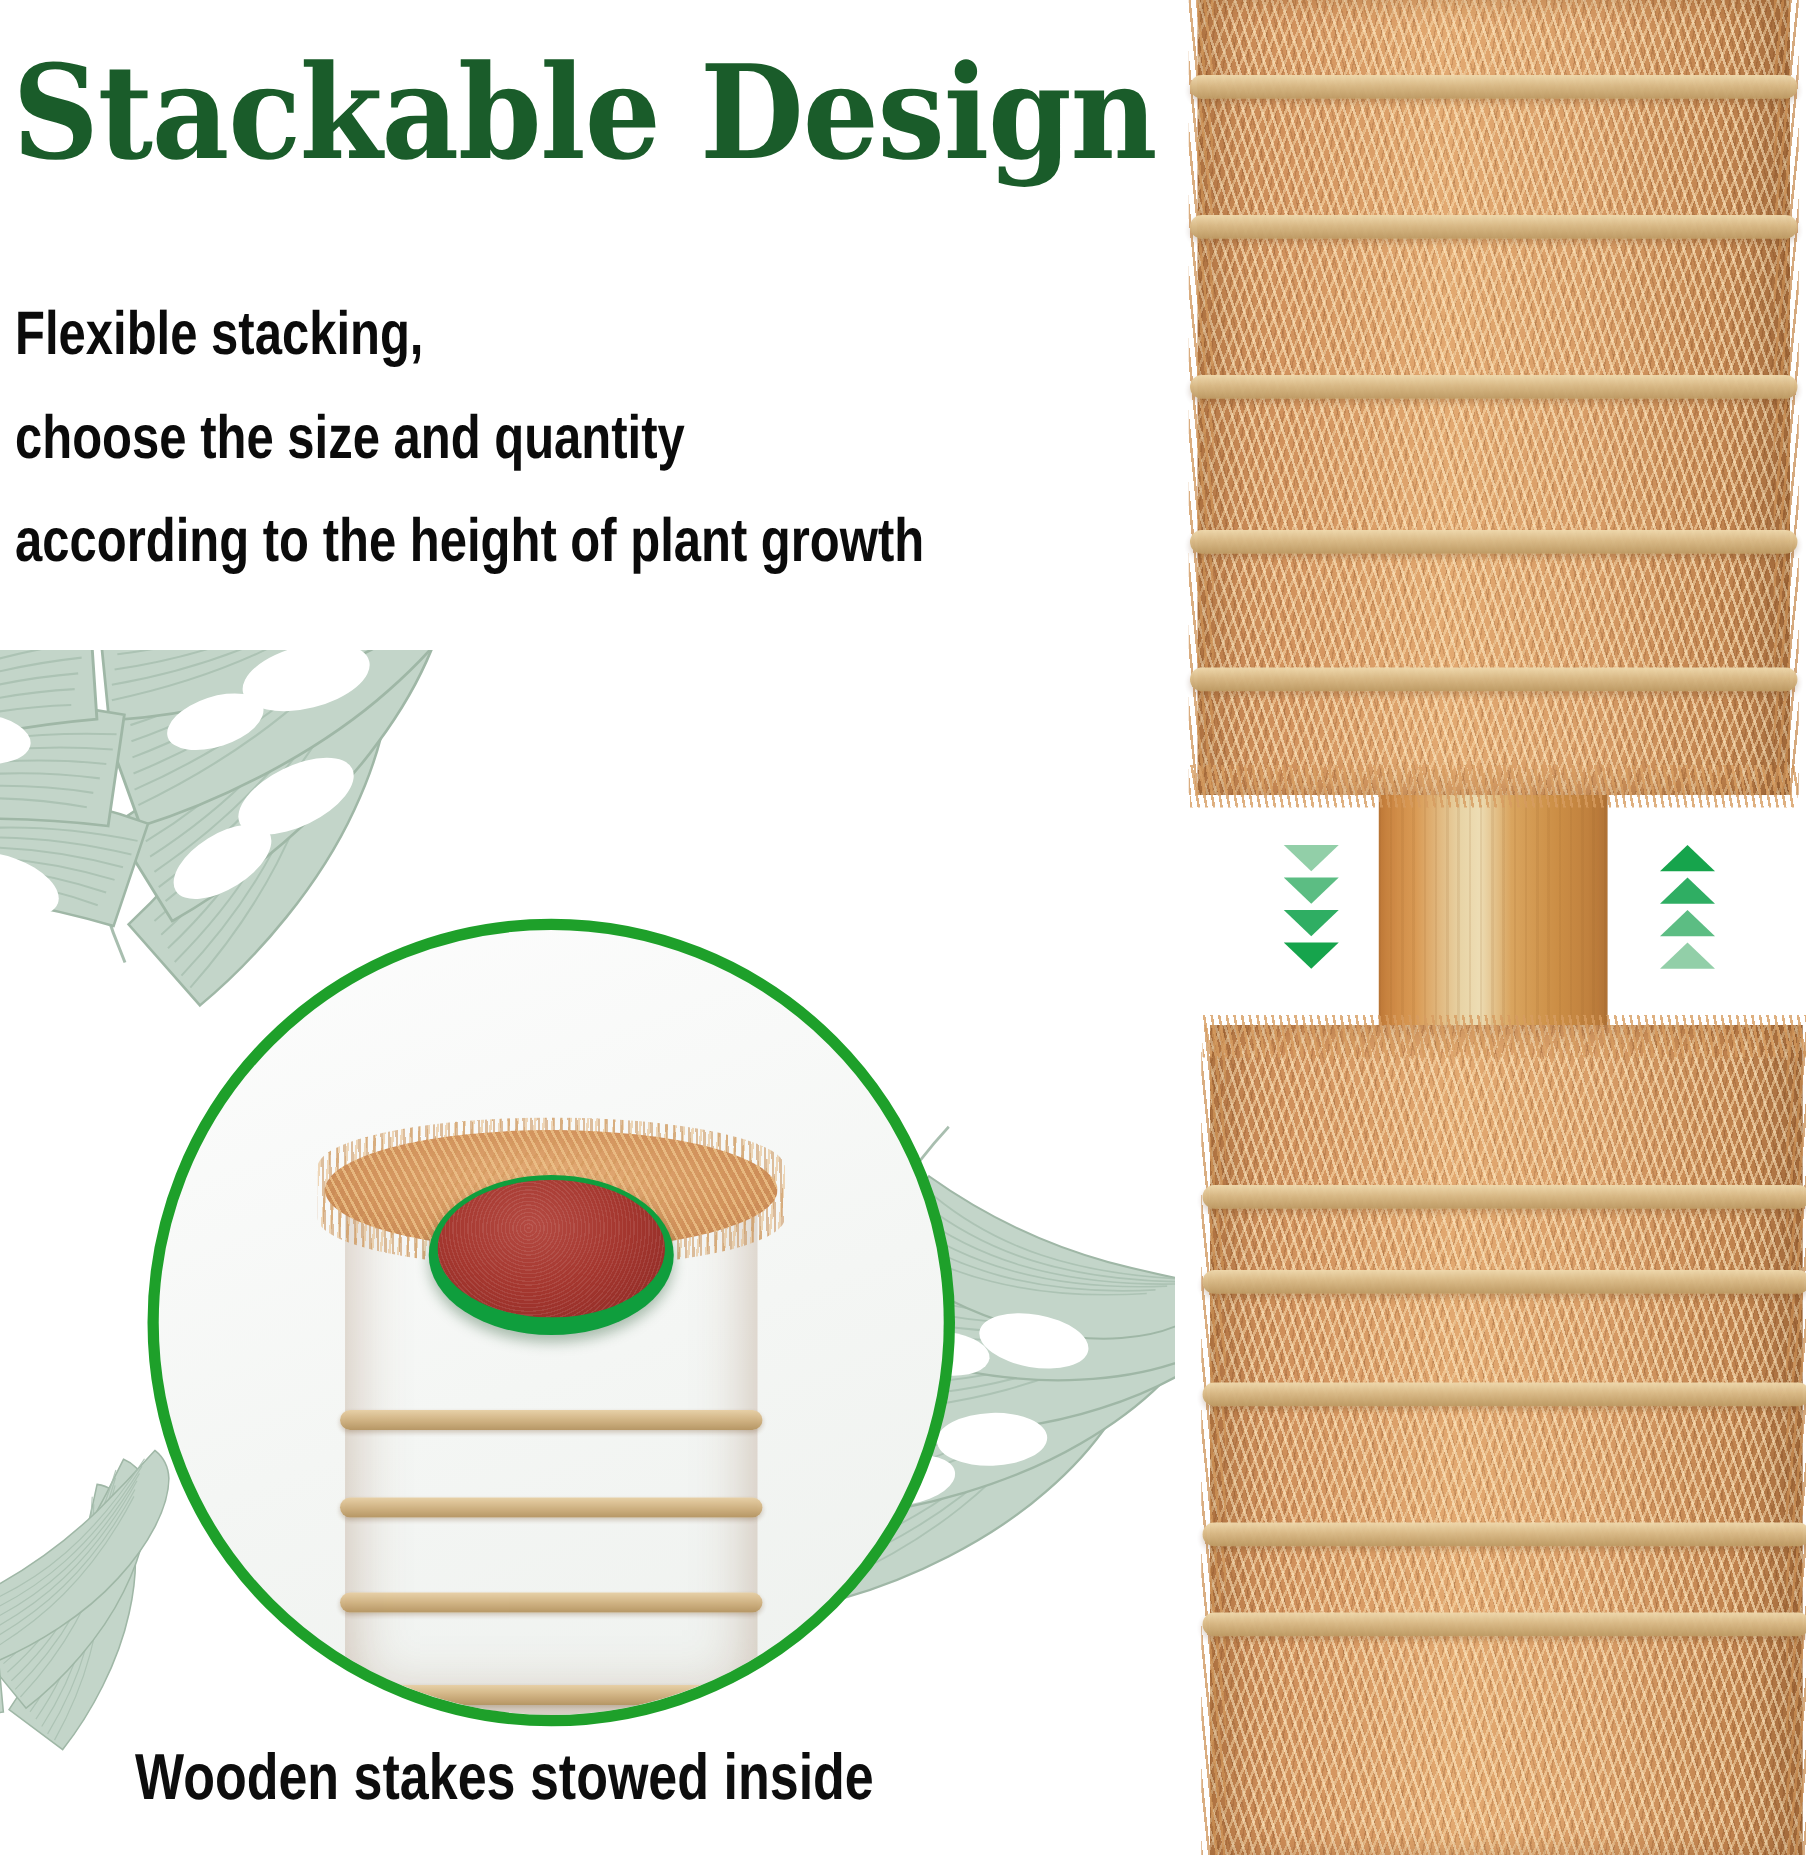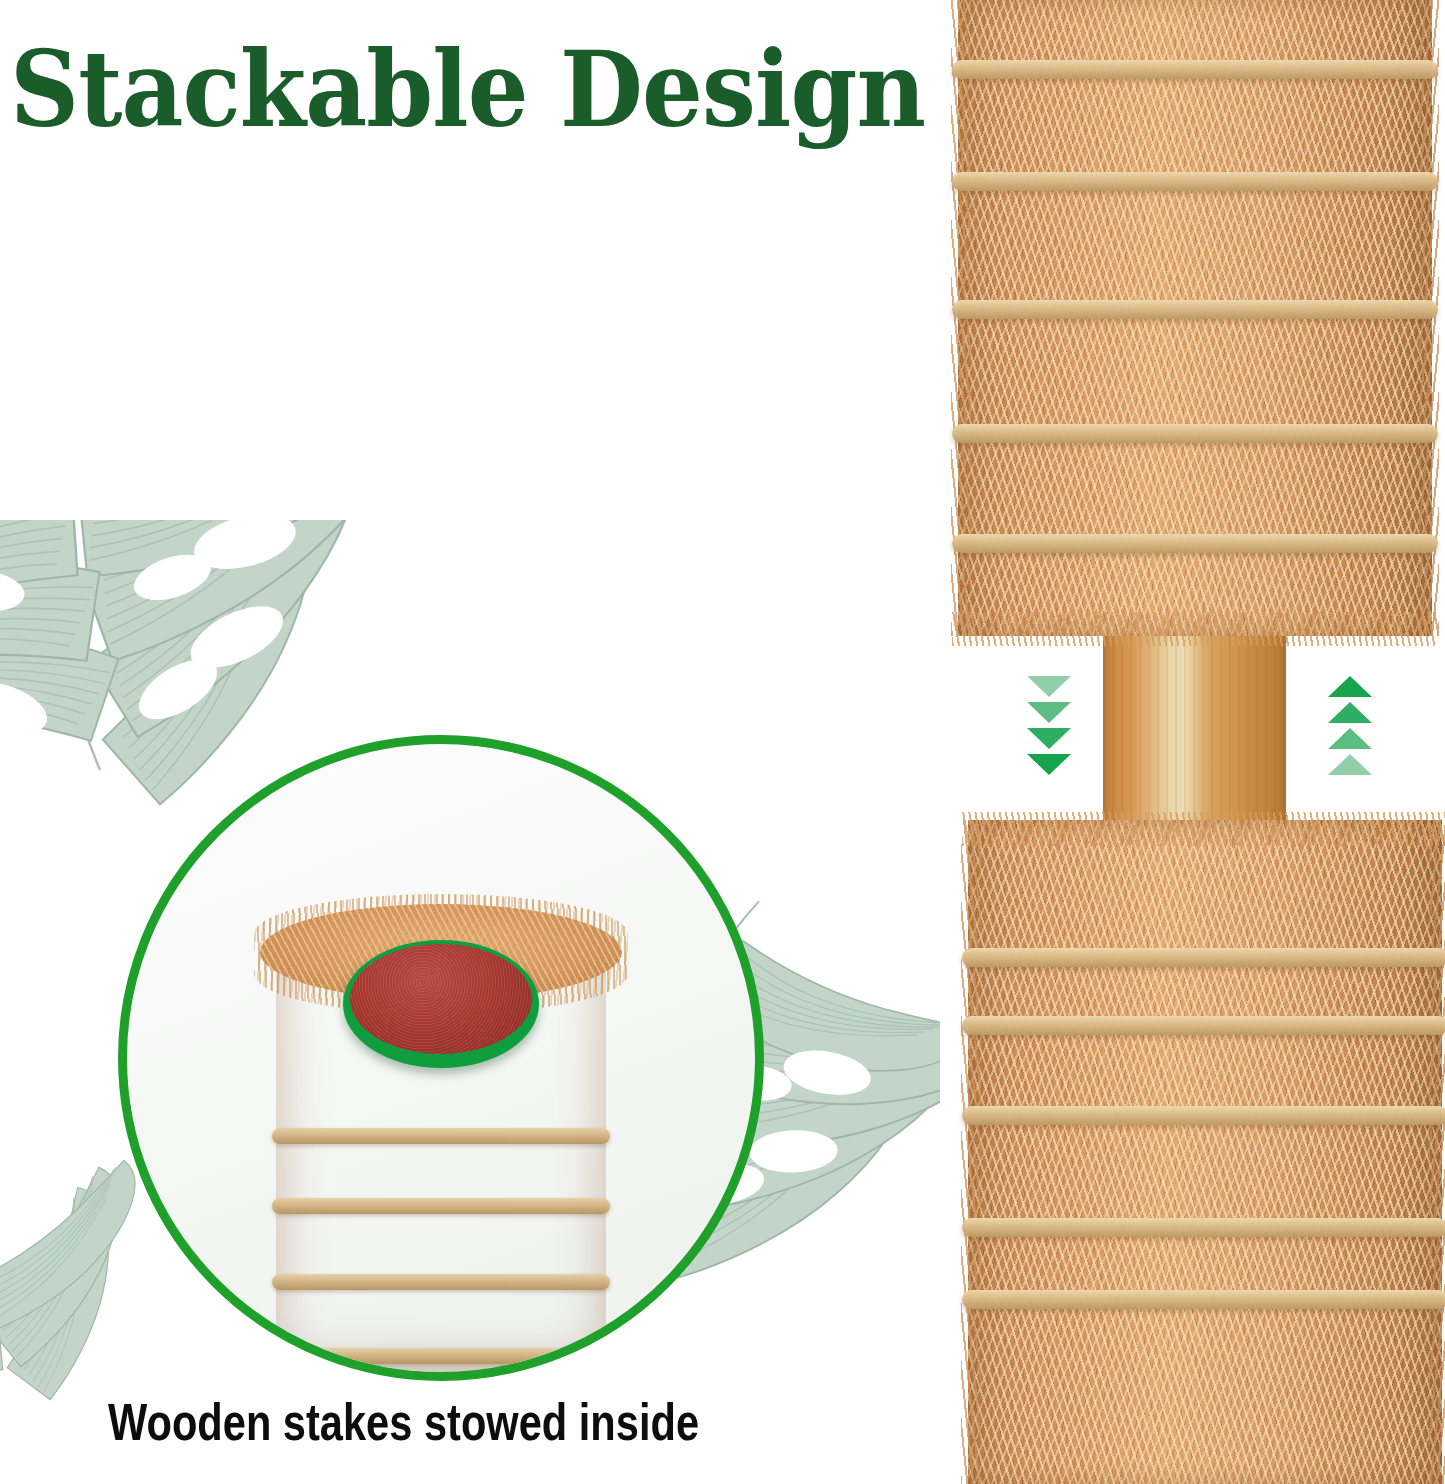--- a/index.html
+++ b/index.html
@@ -215,20 +215,25 @@
           <use href="#frond" transform="translate(-4,-20) rotate(204)"></use>
           <use href="#frond" transform="translate(-2,-96) rotate(190)"></use>
           <use href="#frond" transform="translate(-10,-170) rotate(174)"></use>
         </g>
       </g>
     </svg>
   </div>
 
   <div id="headline" style="color: rgb(26, 92, 42);">Stackable Design</div>
 
+  <div id="subcopy">
+    <p class="subline" style="color: rgb(11, 11, 11);">Flexible stacking,</p>
+    <p class="subline" style="color: rgb(11, 11, 11);">choose the size and quantity</p>
+    <p class="subline" style="color: rgb(11, 11, 11);">according to the height of plant growth</p>
+  </div>
 
   <div id="inset-circle" style="border-color: rgb(30, 160, 42);">
     <div class="inset-inner">
       <div class="stub">
         <div class="stub-body">
           <div class="stub-twine" style="top:188px"></div>
           <div class="stub-twine" style="top:258px"></div>
           <div class="stub-twine" style="top:334px"></div>
           <div class="stub-twine" style="top:408px"></div>
         </div>

